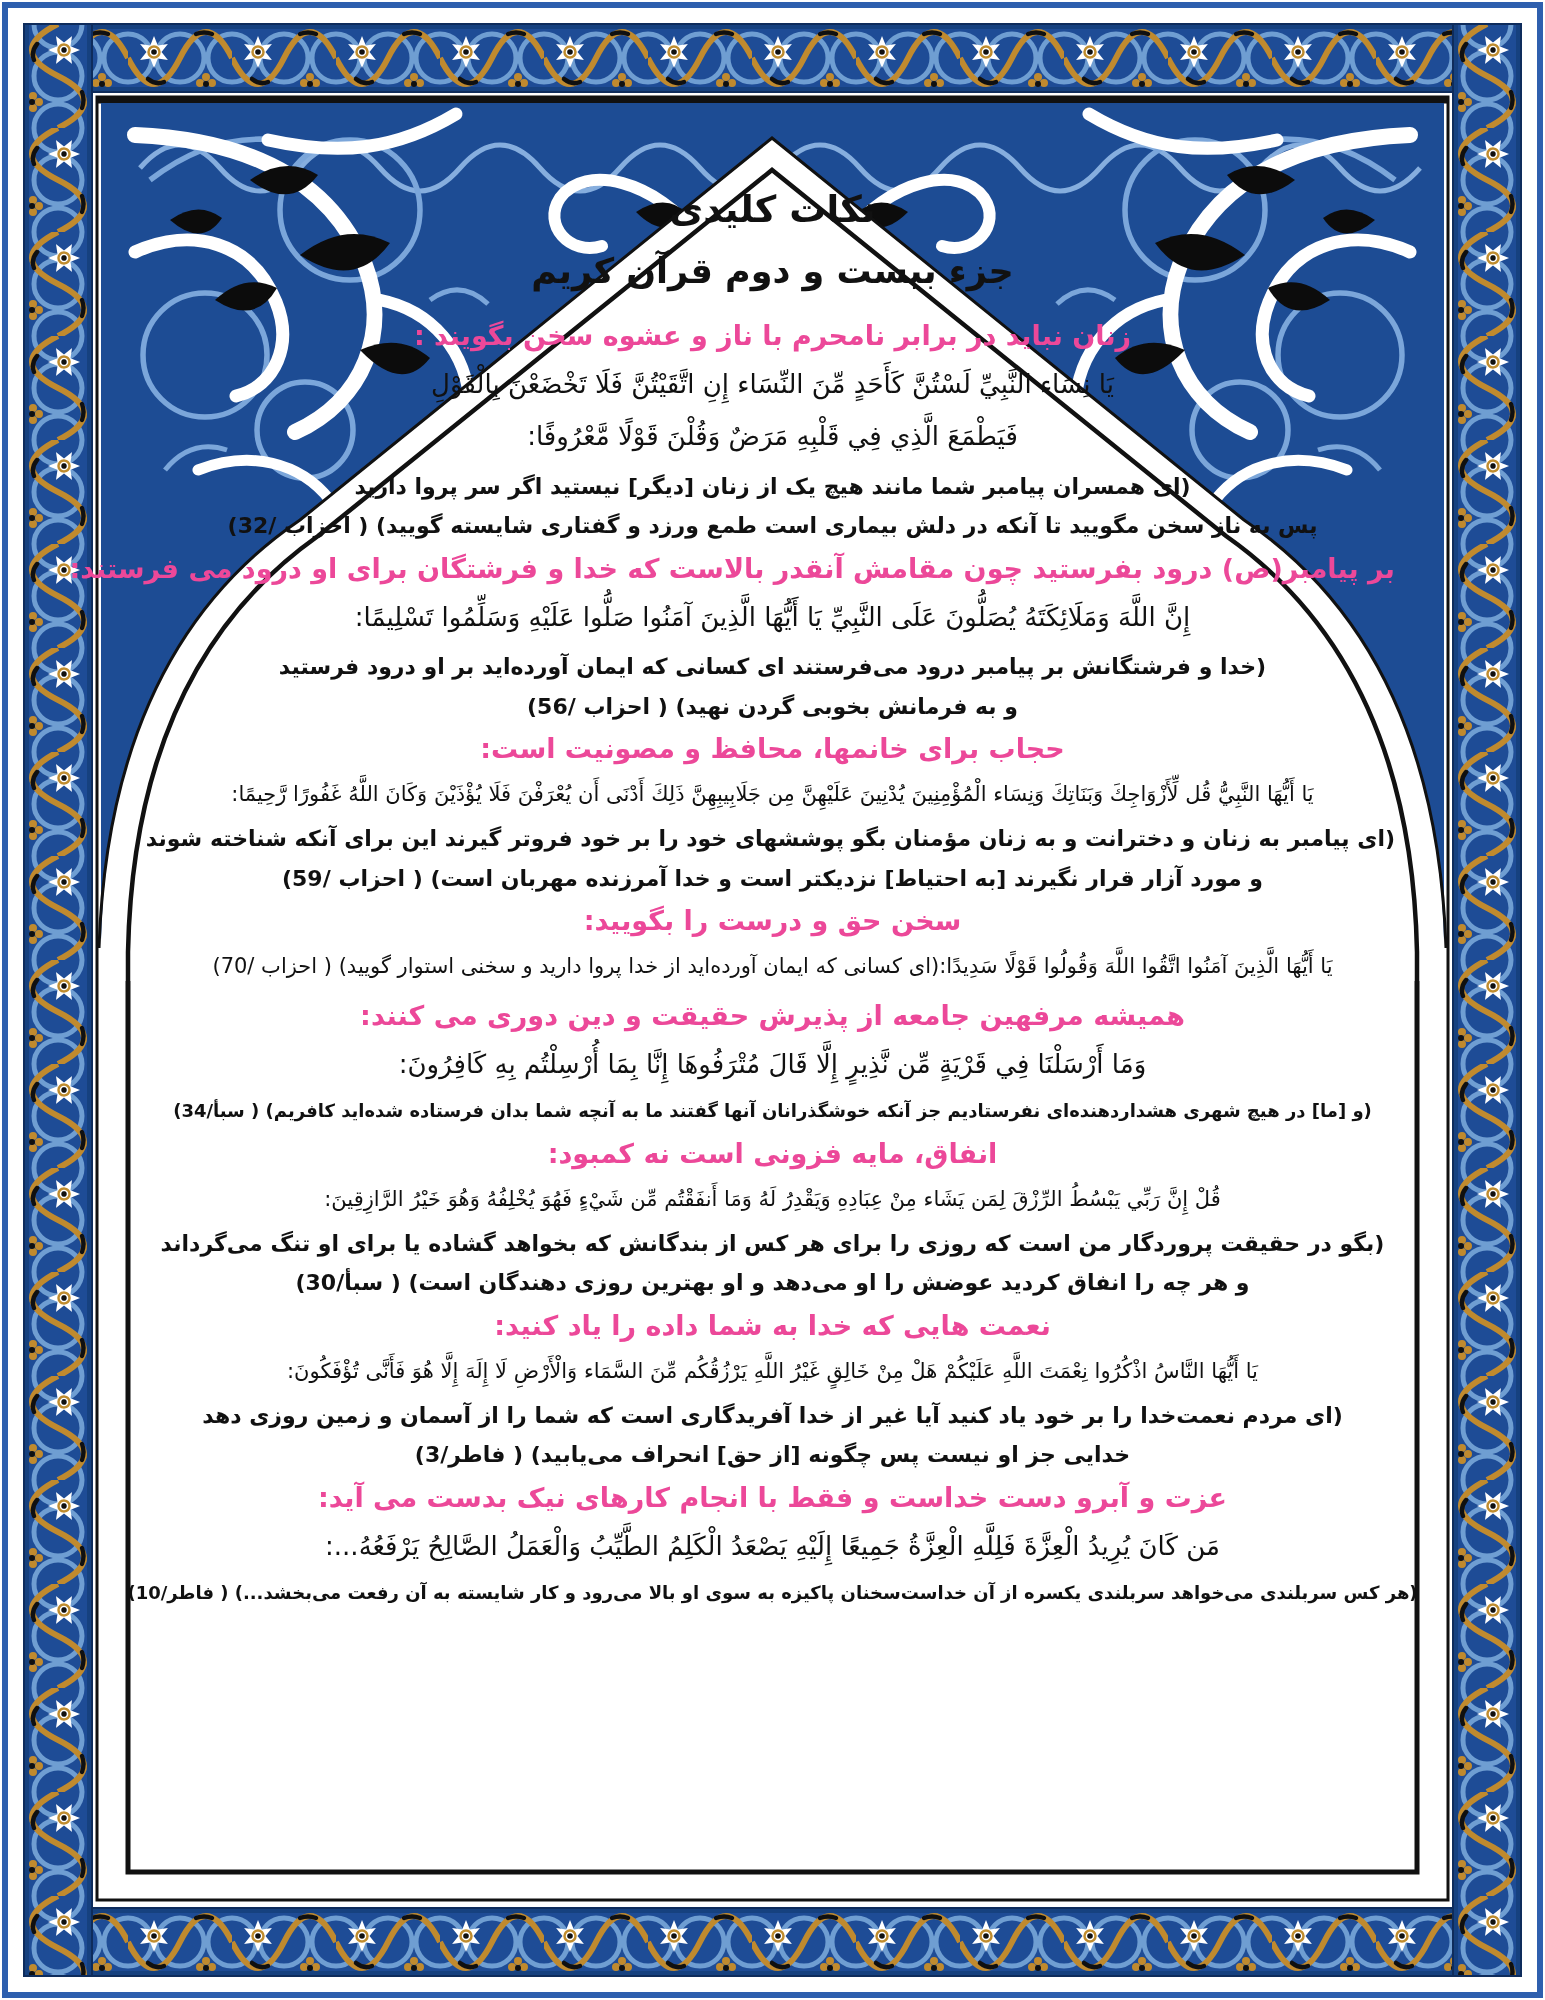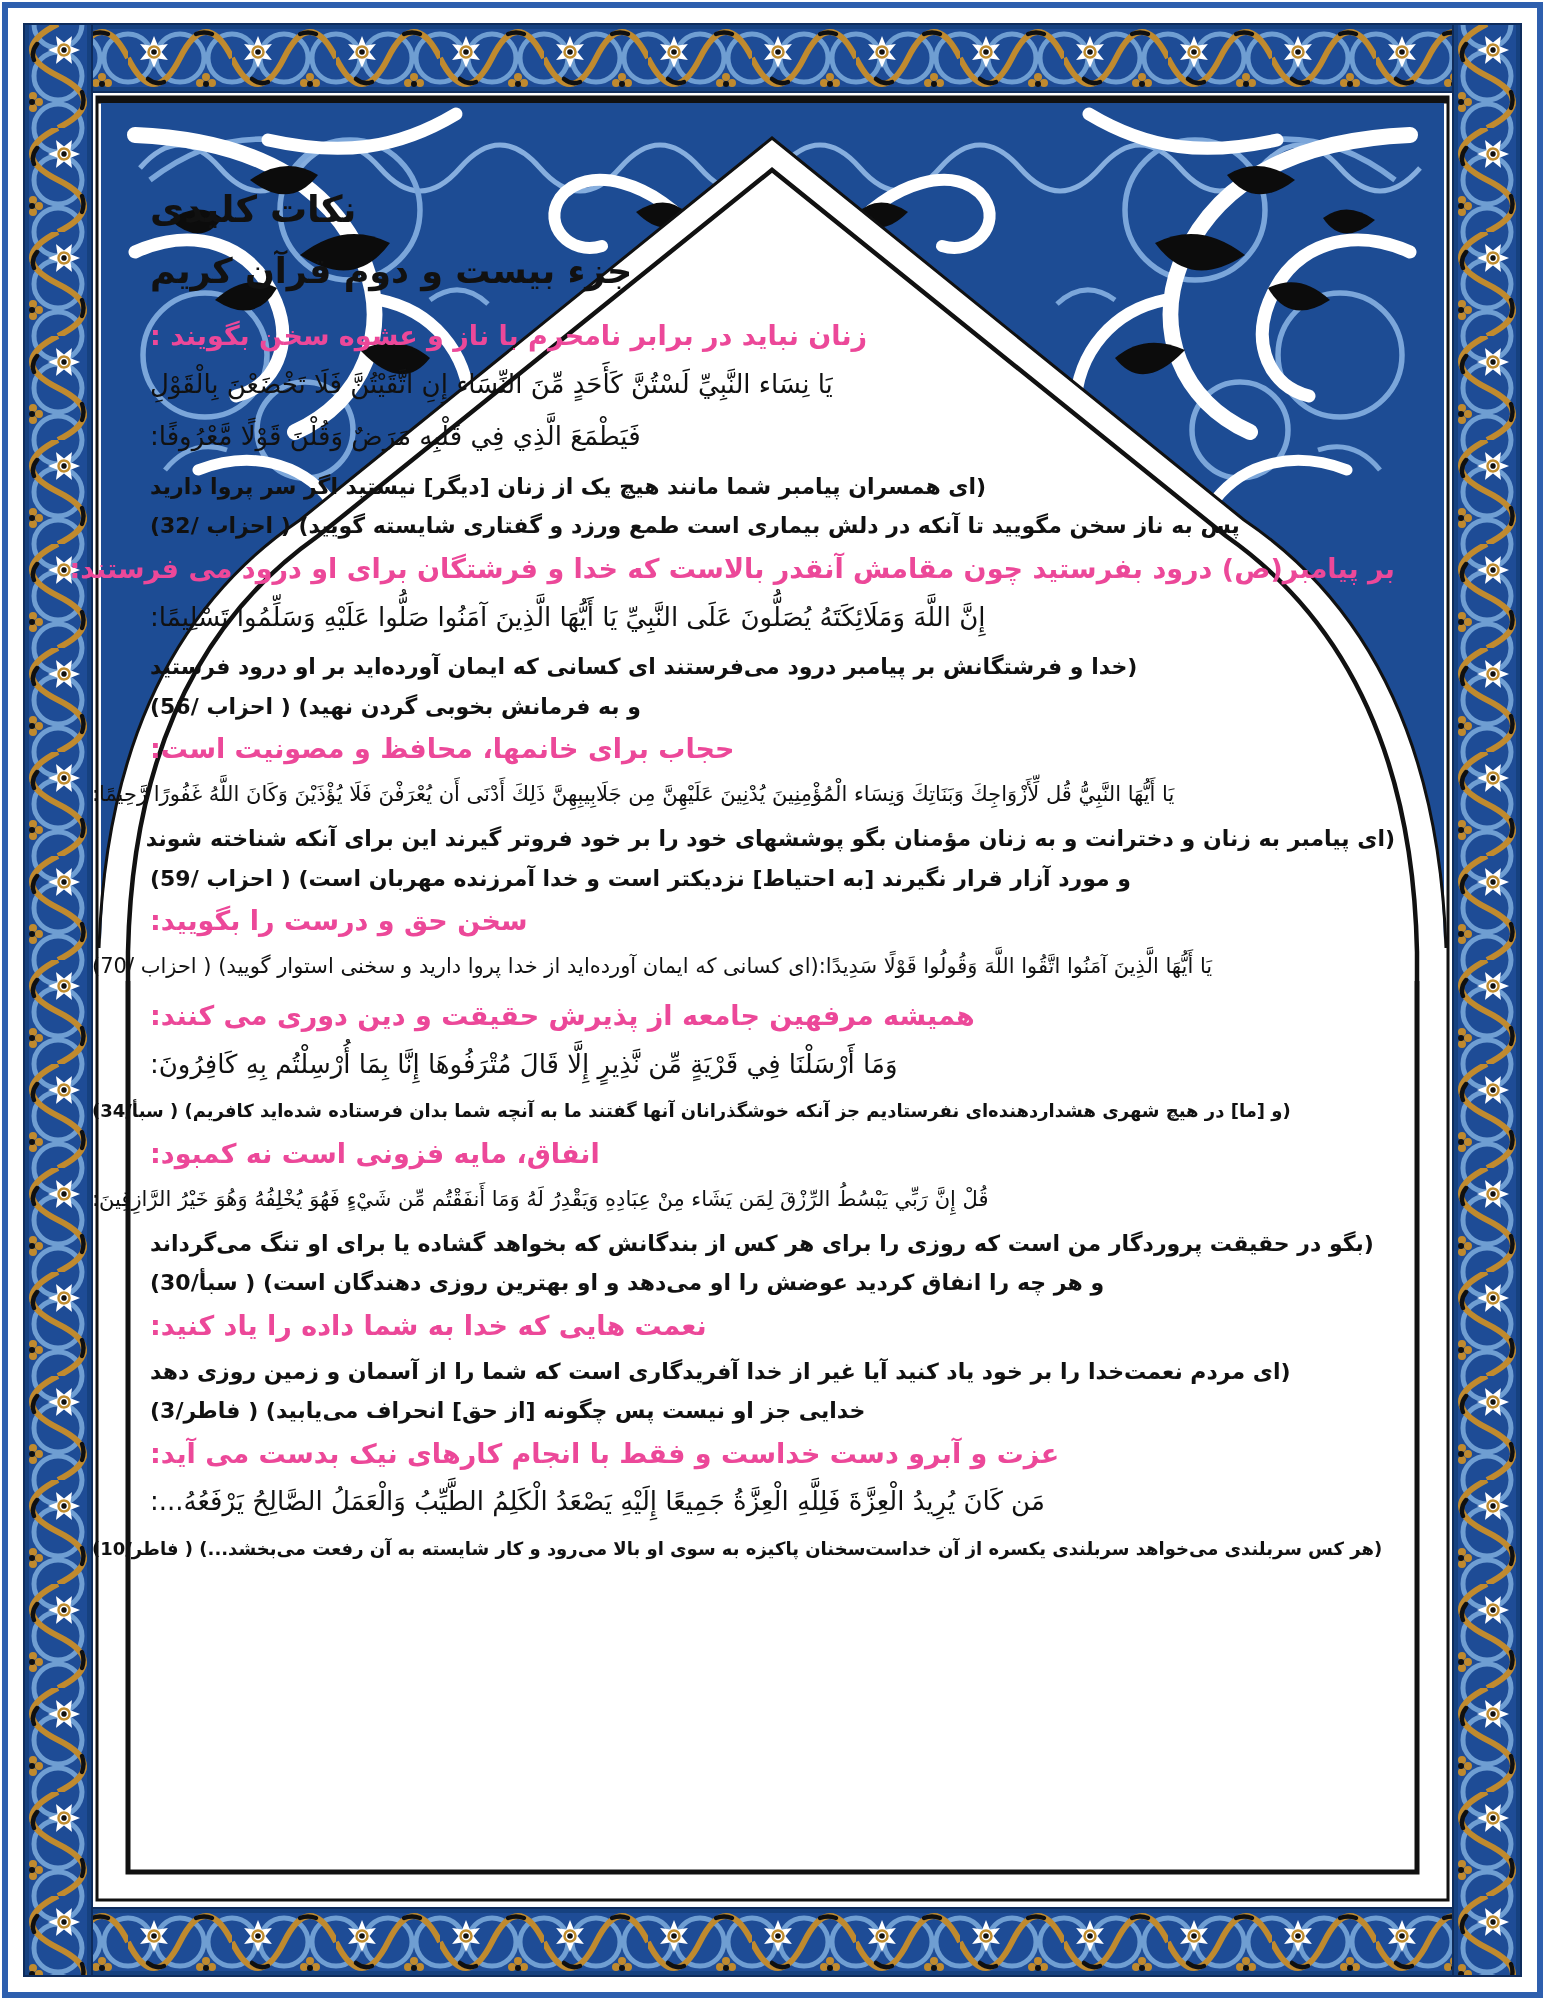--- a/index.html
+++ b/index.html
@@ -3,21 +3,21 @@
 <meta charset="utf-8">
 <style>
   html,body{margin:0;padding:0}
   body{
     width:1545px;height:2000px;position:relative;background:#ffffff;
     font-family:"DejaVu Sans",sans-serif;overflow:hidden;
   }
   #art{position:absolute;left:0;top:0;width:1545px;height:2000px}
   #content{
     position:absolute;left:150px;right:150px;top:188px;height:1690px;
-    text-align:left;direction:rtl;color:#111;
+    text-align:center;direction:rtl;color:#111;
   }
   .title{font-size:37px;font-weight:bold;margin:0 0 20px;white-space:nowrap}
   .subtitle{font-size:35px;font-weight:bold;margin:10px 0 28px;white-space:nowrap}
   .line{white-space:nowrap;line-height:1.25}
   .heading{color:#ec4899;font-size:27px;font-weight:bold;margin:8px 0 15px}
   .arabic{font-size:26px;font-weight:500;margin:0 0 20px}
   .arabic_small{font-size:21px;margin:2px -58px 18px}
   .mixed{font-size:21px;margin:4px -58px 20px}
   .persian{font-size:22px;font-weight:bold;margin:0 0 12px}
   .persian_small{font-size:18px;font-weight:bold;margin:2px -58px 14px}
@@ -137,19 +137,20 @@
       <div class="line heading">سخن حق و درست را بگویید:</div>
       <div class="line mixed">يَا أَيُّهَا الَّذِينَ آمَنُوا اتَّقُوا اللَّهَ وَقُولُوا قَوْلًا سَدِيدًا:(ای کسانی که ایمان آورده‌اید از خدا پروا دارید و سخنی استوار گویید) ( احزاب /70)</div>
       <div class="line heading">همیشه مرفهین جامعه از پذیرش حقیقت و دین دوری می کنند:</div>
       <div class="line arabic">وَمَا أَرْسَلْنَا فِي قَرْيَةٍ مِّن نَّذِيرٍ إِلَّا قَالَ مُتْرَفُوهَا إِنَّا بِمَا أُرْسِلْتُم بِهِ كَافِرُونَ:</div>
       <div class="line persian_small">(و [ما] در هیچ شهری هشداردهنده‌ای نفرستادیم جز آنکه خوشگذرانان آنها گفتند ما به آنچه شما بدان فرستاده شده‌اید کافریم) ( سبأ/34)</div>
       <div class="line heading">انفاق، مایه فزونی است نه کمبود:</div>
       <div class="line arabic_small">قُلْ إِنَّ رَبِّي يَبْسُطُ الرِّزْقَ لِمَن يَشَاء مِنْ عِبَادِهِ وَيَقْدِرُ لَهُ وَمَا أَنفَقْتُم مِّن شَيْءٍ فَهُوَ يُخْلِفُهُ وَهُوَ خَيْرُ الرَّازِقِينَ:</div>
       <div class="line persian">(بگو در حقیقت پروردگار من است که روزی را برای هر کس از بندگانش که بخواهد گشاده یا برای او تنگ می‌گرداند</div>
       <div class="line persian">و هر چه را انفاق کردید عوضش را او می‌دهد و او بهترین روزی دهندگان است) ( سبأ/30)</div>
       <div class="line heading">نعمت هایی که خدا به شما داده را یاد کنید:</div>
+      <div class="line arabic_small">يَا أَيُّهَا النَّاسُ اذْكُرُوا نِعْمَتَ اللَّهِ عَلَيْكُمْ هَلْ مِنْ خَالِقٍ غَيْرُ اللَّهِ يَرْزُقُكُم مِّنَ السَّمَاء وَالْأَرْضِ لَا إِلَهَ إِلَّا هُوَ فَأَنَّى تُؤْفَكُونَ:</div>
       <div class="line persian">(ای مردم نعمت‌خدا را بر خود یاد کنید آیا غیر از خدا آفریدگاری است که شما را از آسمان و زمین روزی دهد</div>
       <div class="line persian">خدایی جز او نیست پس چگونه [از حق] انحراف می‌یابید) ( فاطر/3)</div>
       <div class="line heading">عزت و آبرو دست خداست و فقط با انجام کارهای نیک بدست می آید:</div>
       <div class="line arabic">مَن كَانَ يُرِيدُ الْعِزَّةَ فَلِلَّهِ الْعِزَّةُ جَمِيعًا إِلَيْهِ يَصْعَدُ الْكَلِمُ الطَّيِّبُ وَالْعَمَلُ الصَّالِحُ يَرْفَعُهُ...:</div>
       <div class="line persian_small">(هر کس سربلندی می‌خواهد سربلندی یکسره از آن خداست‌سخنان پاکیزه به سوی او بالا می‌رود و کار شایسته به آن رفعت می‌بخشد...) ( فاطر/10)</div>
     </div>
 </div>
 
 </body></html>

